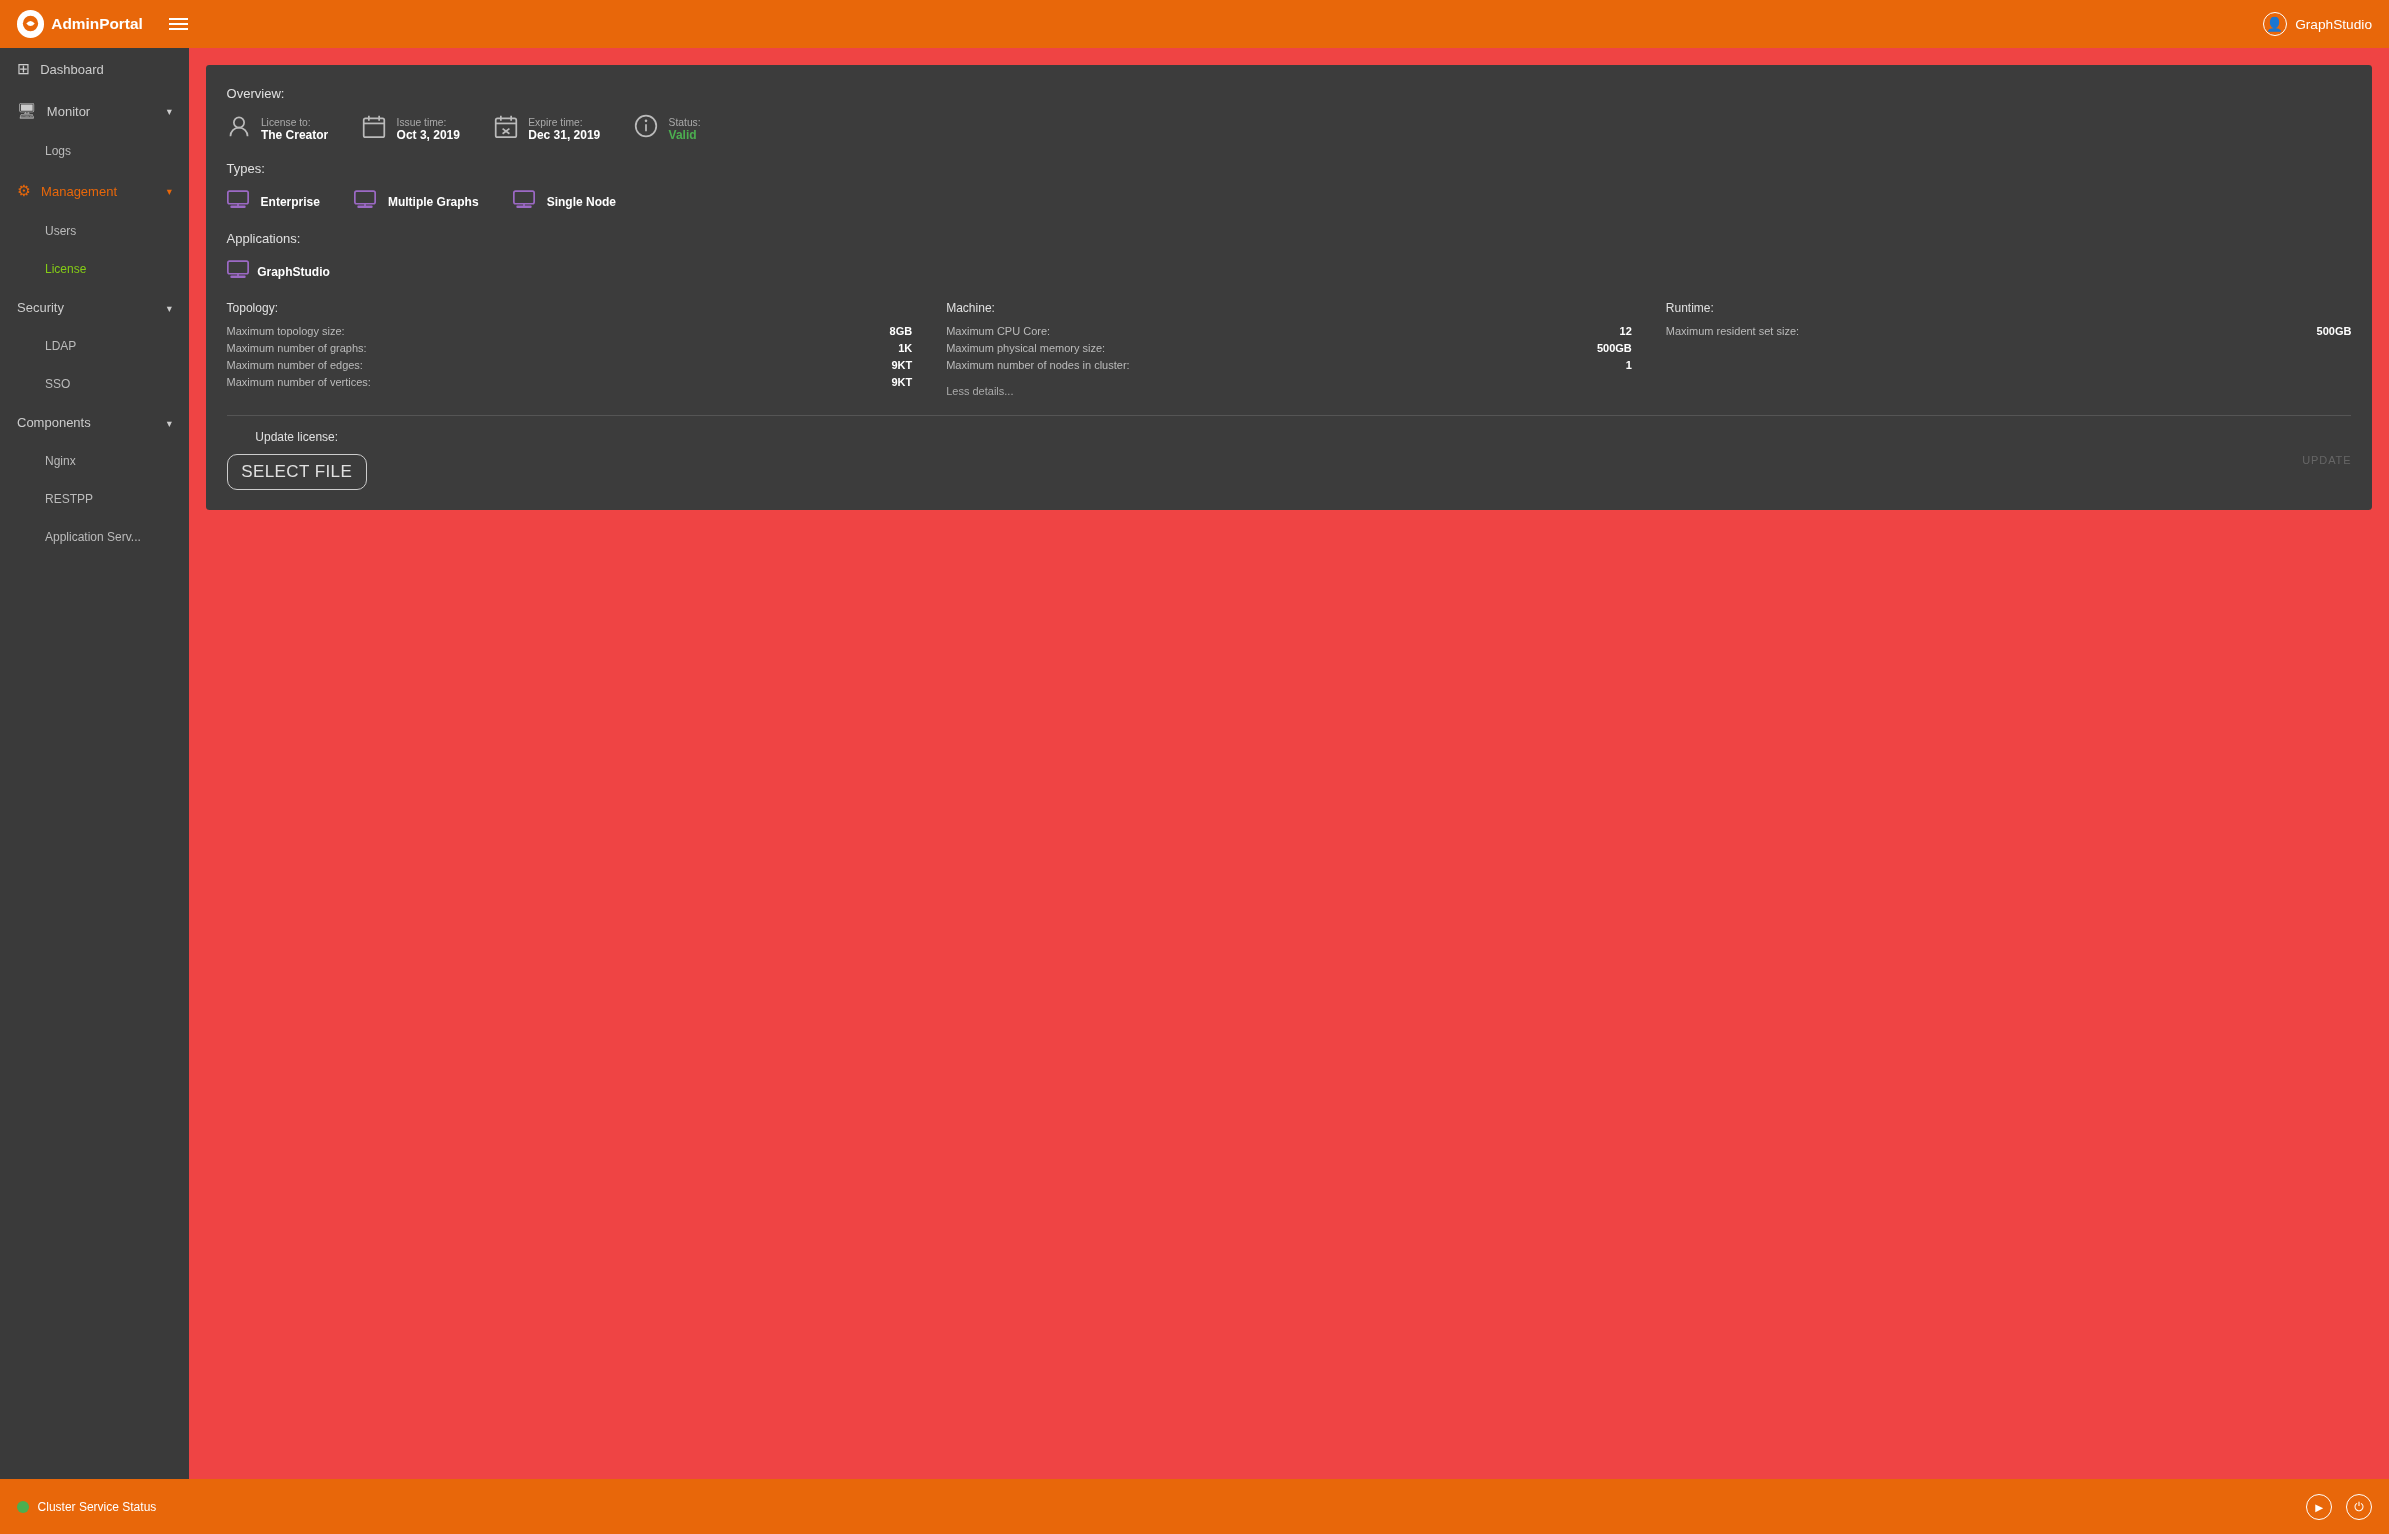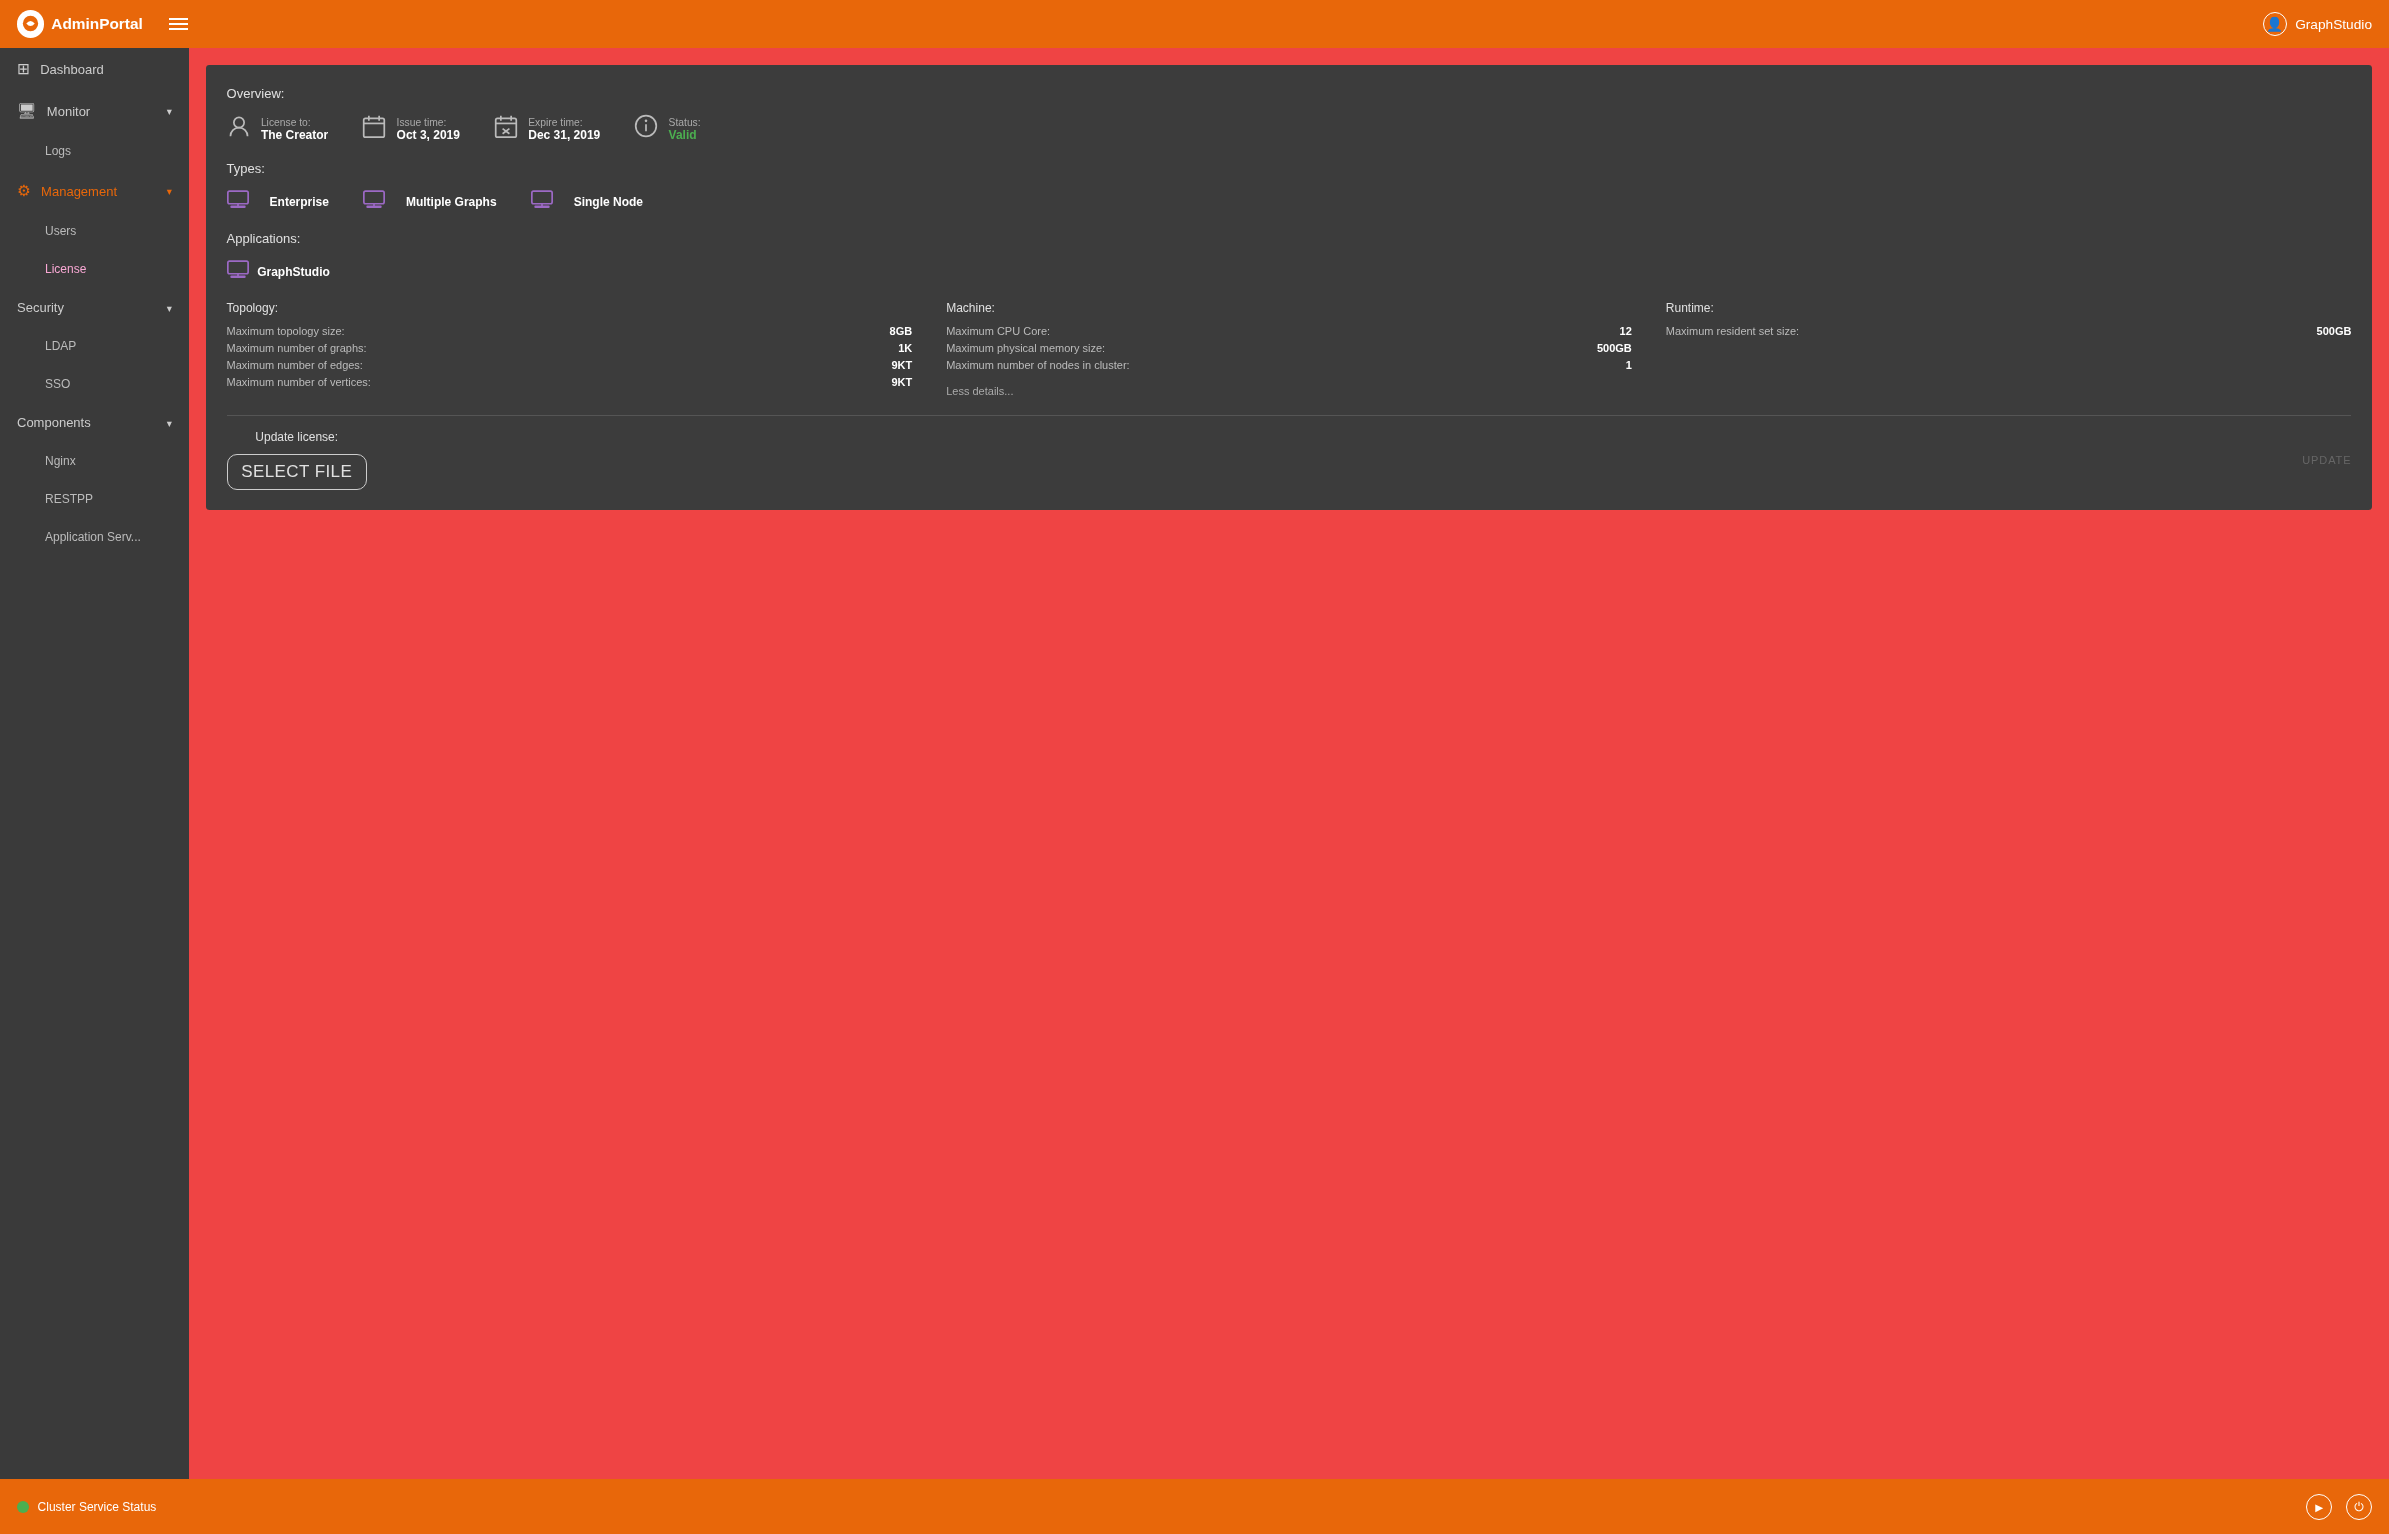--- a/index.html
+++ b/index.html
@@ -98,21 +98,21 @@
     
     .types-row {
       display: flex;
       gap: 34px;
       margin-bottom: 17px;
       flex-wrap: wrap;
     }
     .type-item {
       display: flex;
       align-items: center;
-      gap: 21px;
+      gap: 12px;
       font-size: 12px;
       font-weight: 600;
       color: #fff;
     }
     .type-icon { font-size: 19px; color: #9c69c5; }
 
     
     .app-item {
       display: flex;
       align-items: center;
@@ -275,21 +275,21 @@
     <div class="sidebar-item active" style="color:#e8670a;">
       <span class="icon" style="color:#e8670a;">⚙</span>
       <span>Management</span>
       <span class="chevron" style="color:#e8670a;">▾</span>
     </div>
 
     <div class="sidebar-item sub">
       <span>Users</span>
     </div>
 
-    <div class="sidebar-item sub active" style="color:#f9a8d4;">
+    <div class="sidebar-item sub active" style="color:#84cc16;">
       <span>License</span>
     </div>
 
     <div class="sidebar-item">
       <span>Security</span>
       <span class="chevron">▾</span>
     </div>
 
     <div class="sidebar-item sub">
       <span>LDAP</span>

